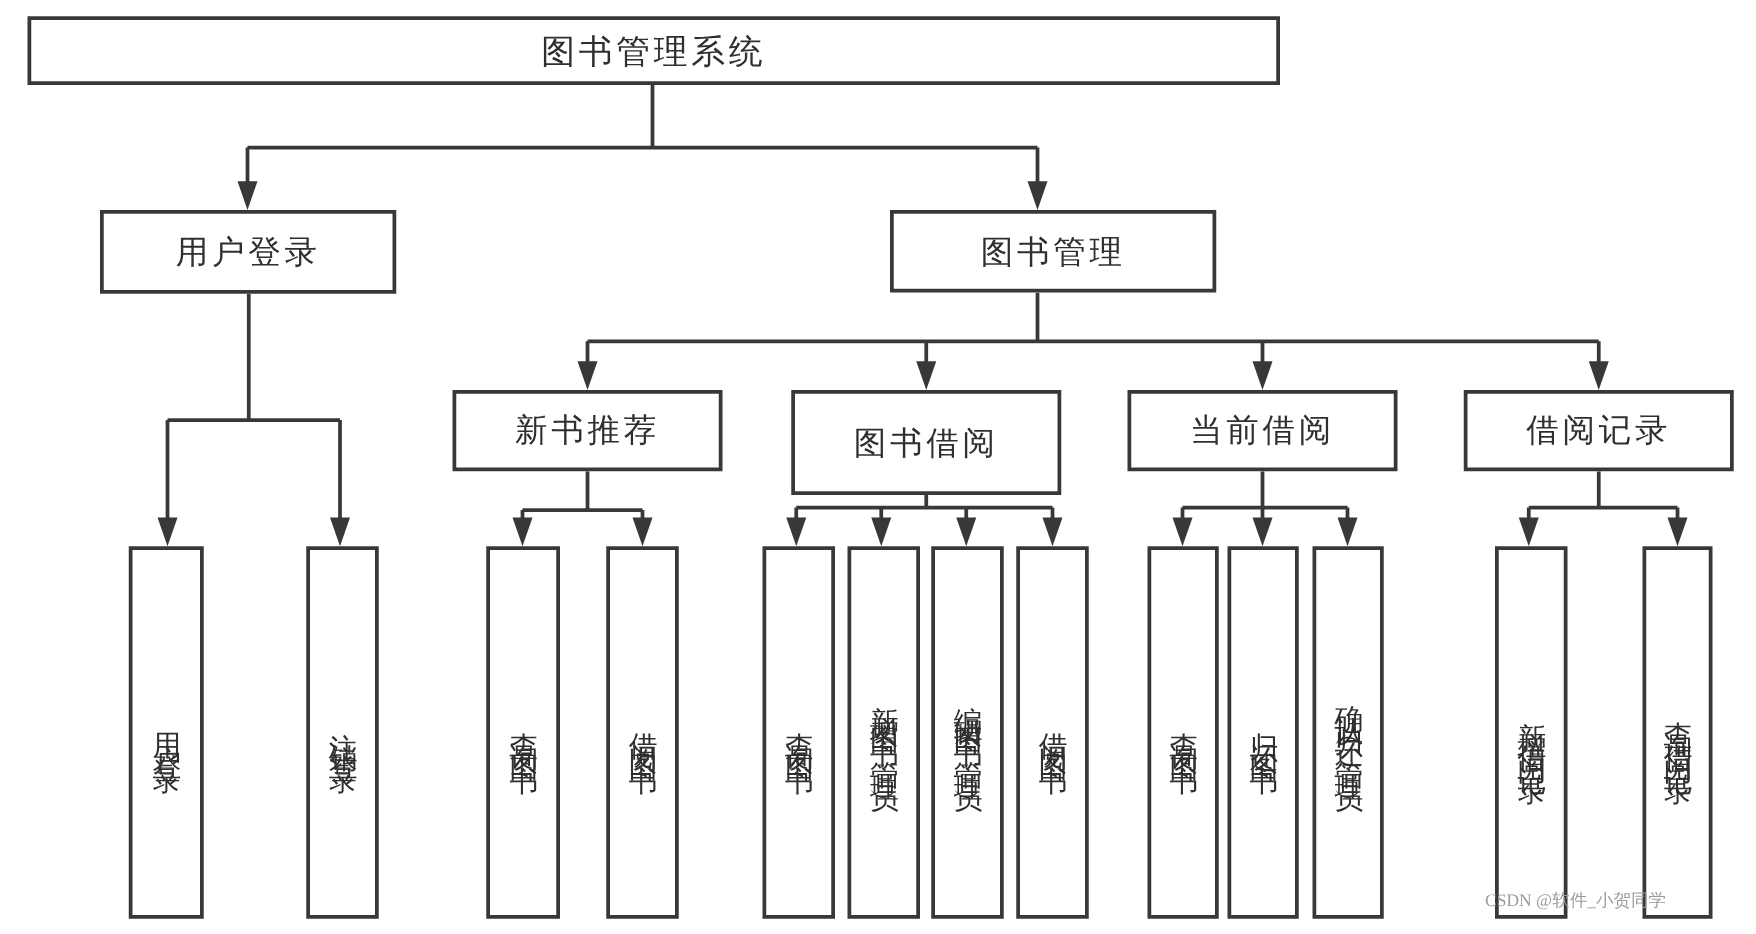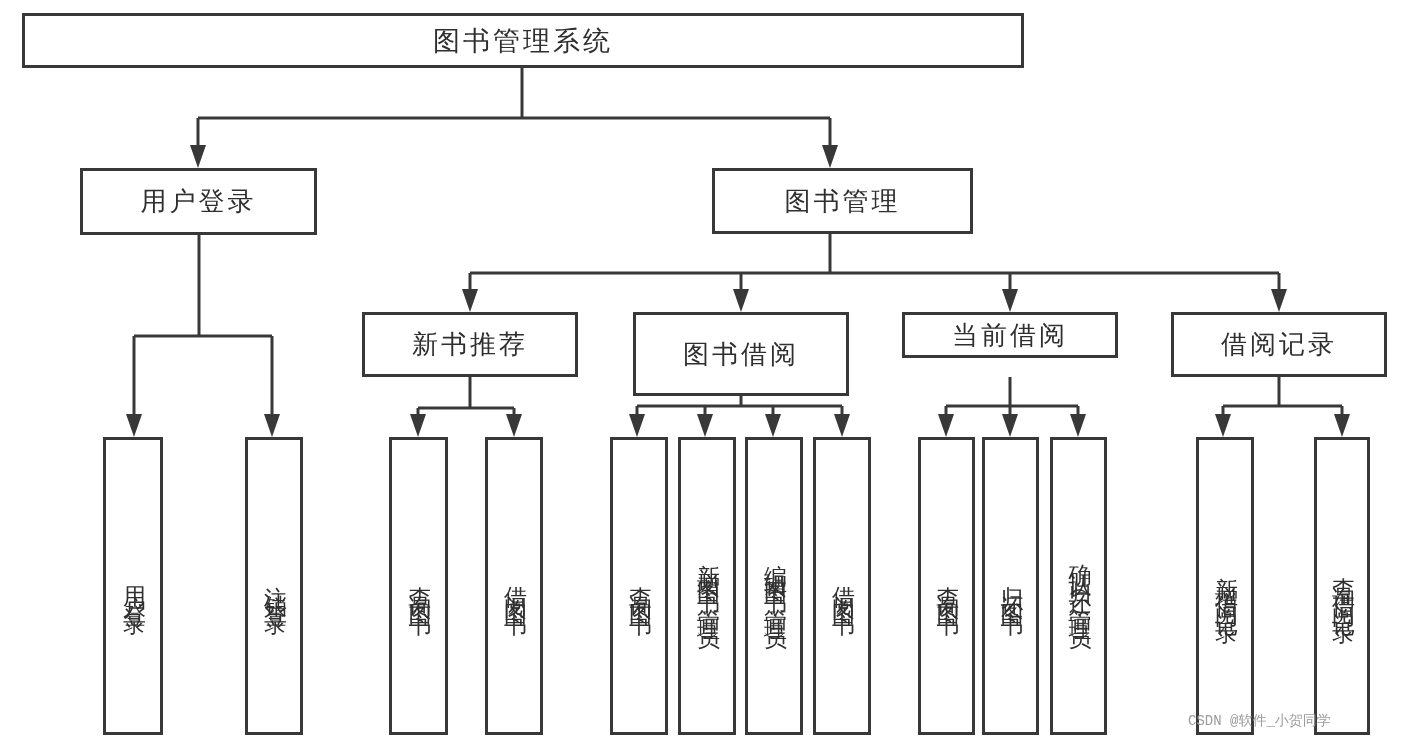--- a/index.html
+++ b/index.html
@@ -1,19 +1,19 @@
 <!DOCTYPE html>
 <html style="--line: #383838; --text: #2f2f2f; --wm: #9b9b9b; --bg: #ffffff;"><head>
 <meta charset="utf-8">
 <style>
   html,body{margin:0;padding:0;background:#fff;}
   #canvas{
     position:relative;width:1405px;height:747px;overflow:hidden;
     background:var(--bg,#ffffff);
-    font-family:Liberation Mono, monospace;
+    font-family:Liberation Serif, serif;
   }
   #connectors{position:absolute;left:0;top:0;z-index:1;pointer-events:none;}
   .box{
     position:absolute;box-sizing:border-box;z-index:2;
     border:3px solid var(--line,#383838);background:#ffffff;
     display:flex;align-items:center;justify-content:center;
   }
   .hlabel{
     font-size:26px;color:var(--text,#2f2f2f);
     letter-spacing:3px;white-space:nowrap;
@@ -99,21 +99,21 @@
   <div class="box" style="left:712px;top:168px;width:261px;height:66px">
     <span class="hlabel">图书管理</span>
   </div>
 
   <div class="box" style="left:362px;top:312px;width:216px;height:65px">
     <span class="hlabel">新书推荐</span>
   </div>
   <div class="box" style="left:633px;top:312px;width:216px;height:84px">
     <span class="hlabel">图书借阅</span>
   </div>
-  <div class="box" style="left:902px;top:312px;width:216px;height:46px">
+  <div class="box" style="left:902px;top:312px;width:216px;height:65px">
     <span class="hlabel">当前借阅</span>
   </div>
   <div class="box" style="left:1171px;top:312px;width:216px;height:65px">
     <span class="hlabel">借阅记录</span>
   </div>
 
   <div class="box" style="left:103px;top:437px;width:60px;height:298px">
     <span class="vlabel">用户登录</span>
   </div>
   <div class="box" style="left:245px;top:437px;width:58px;height:298px">

